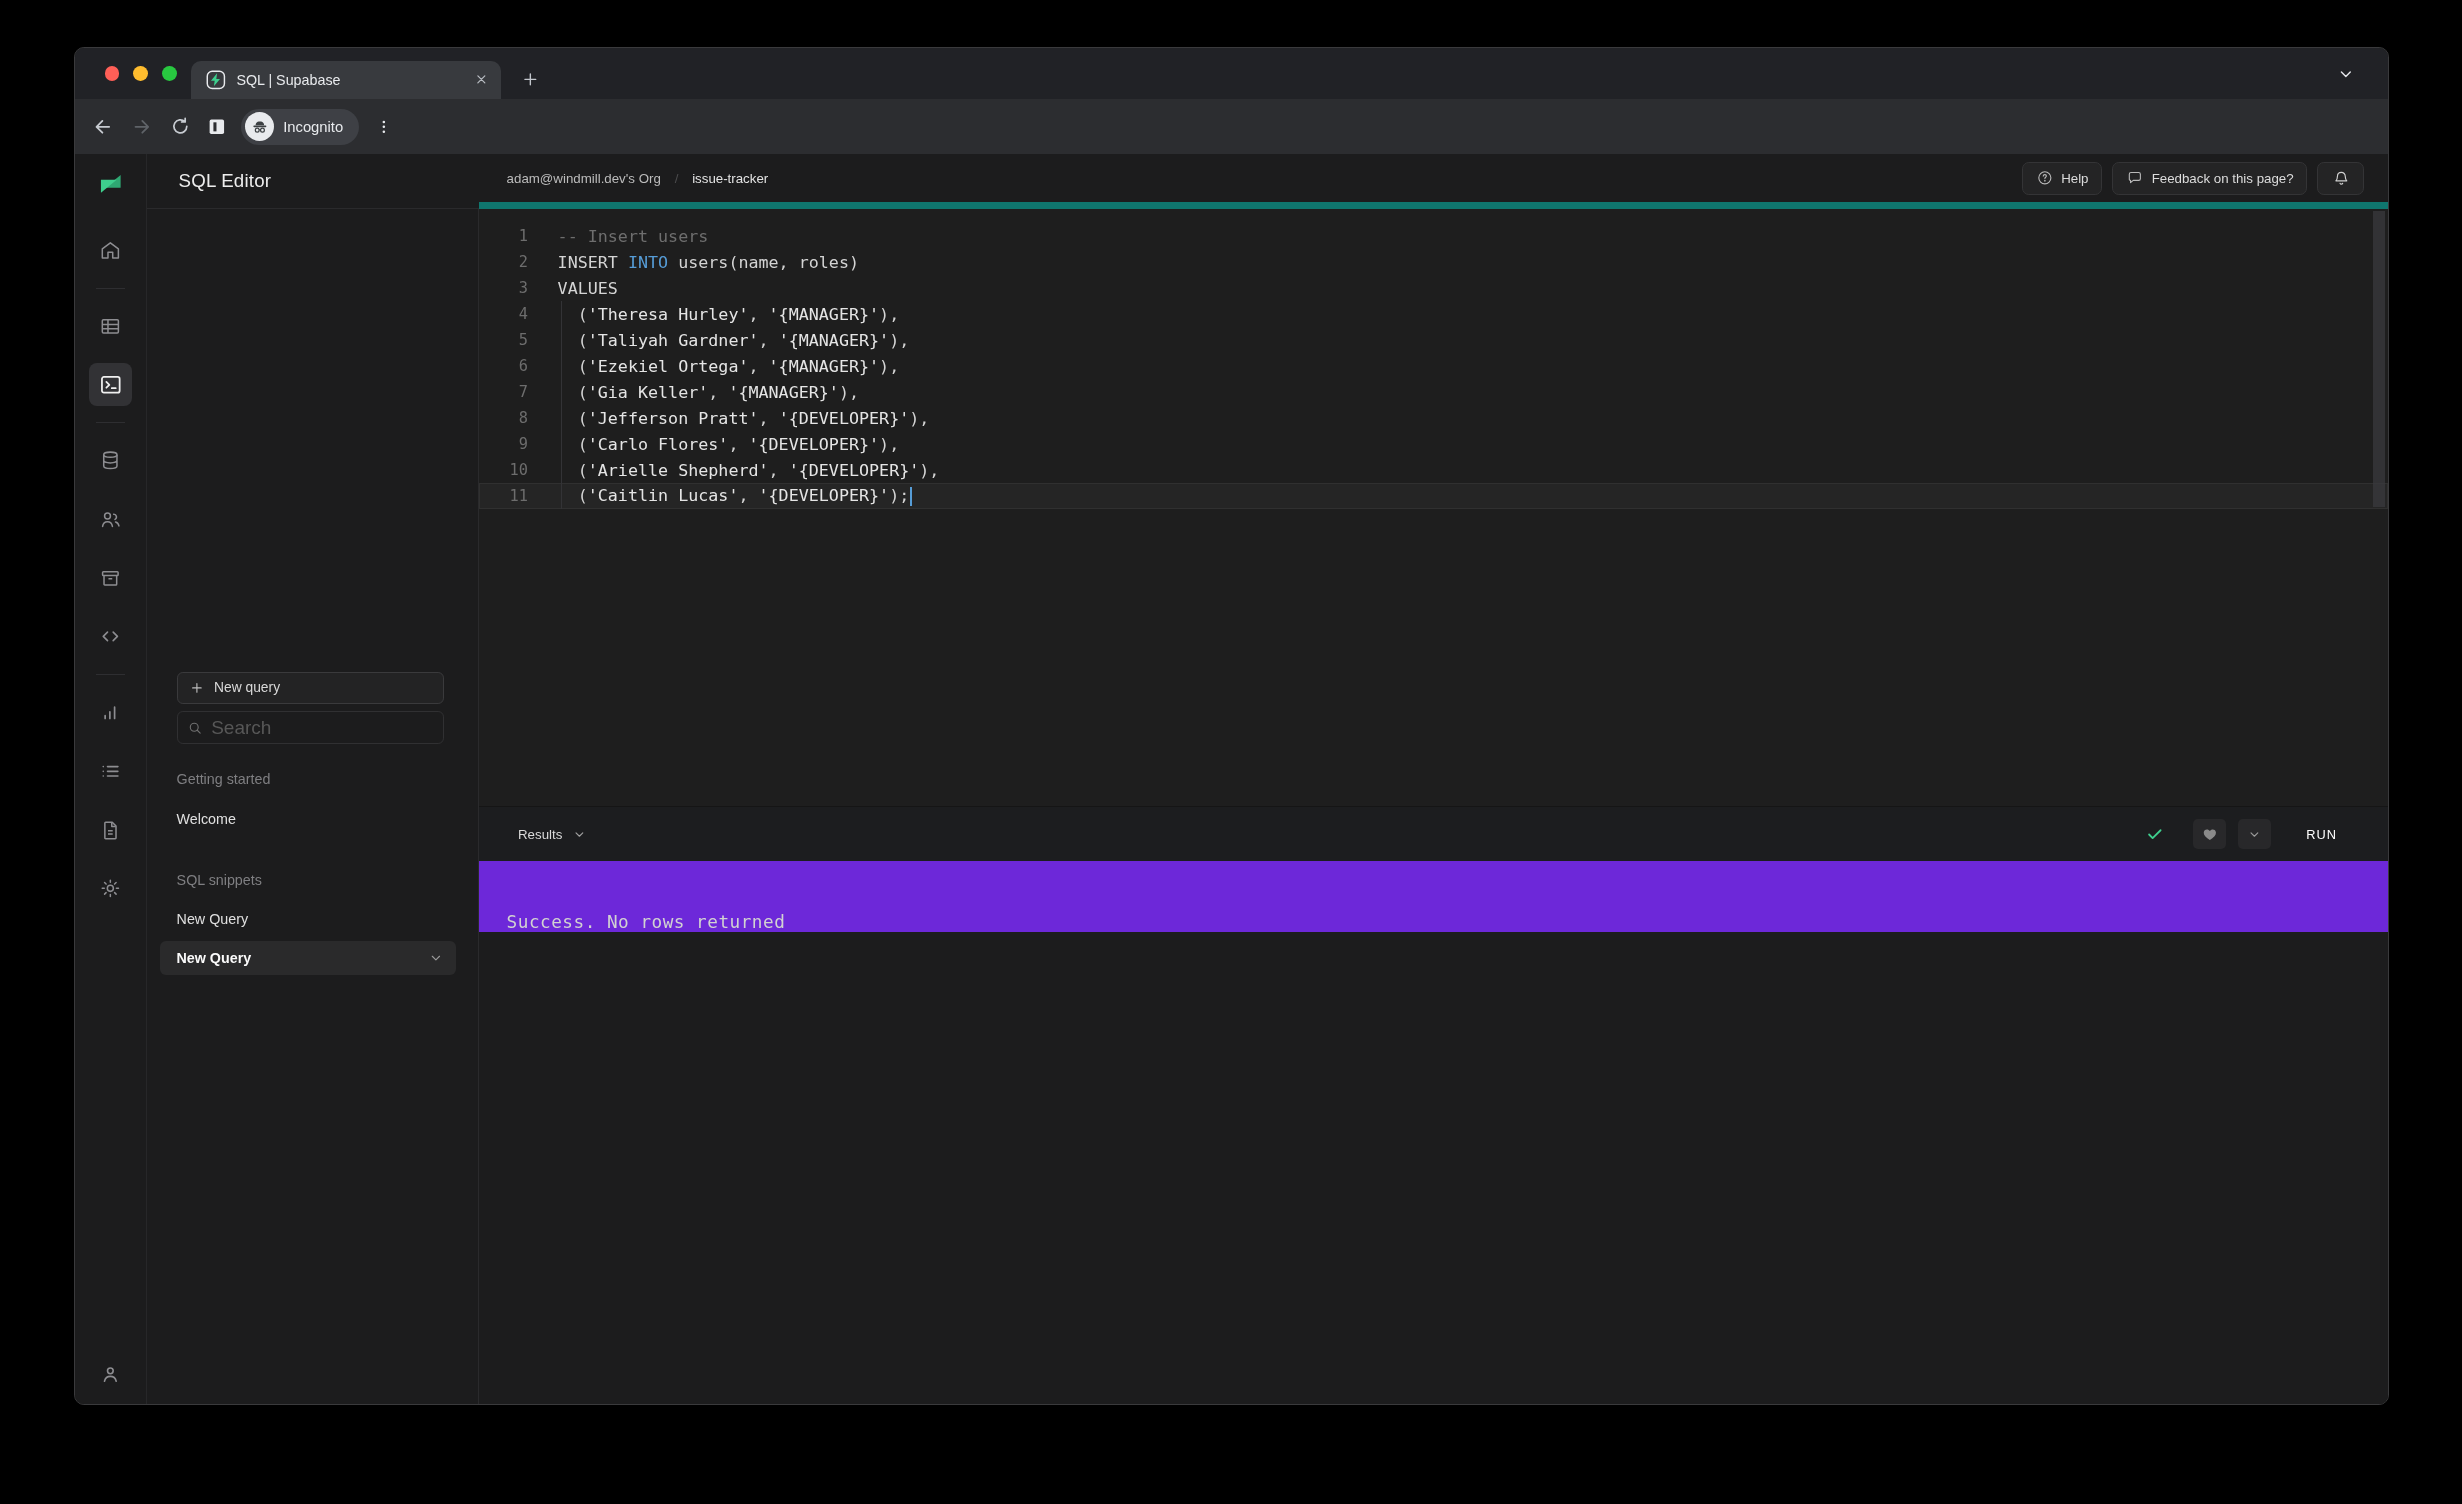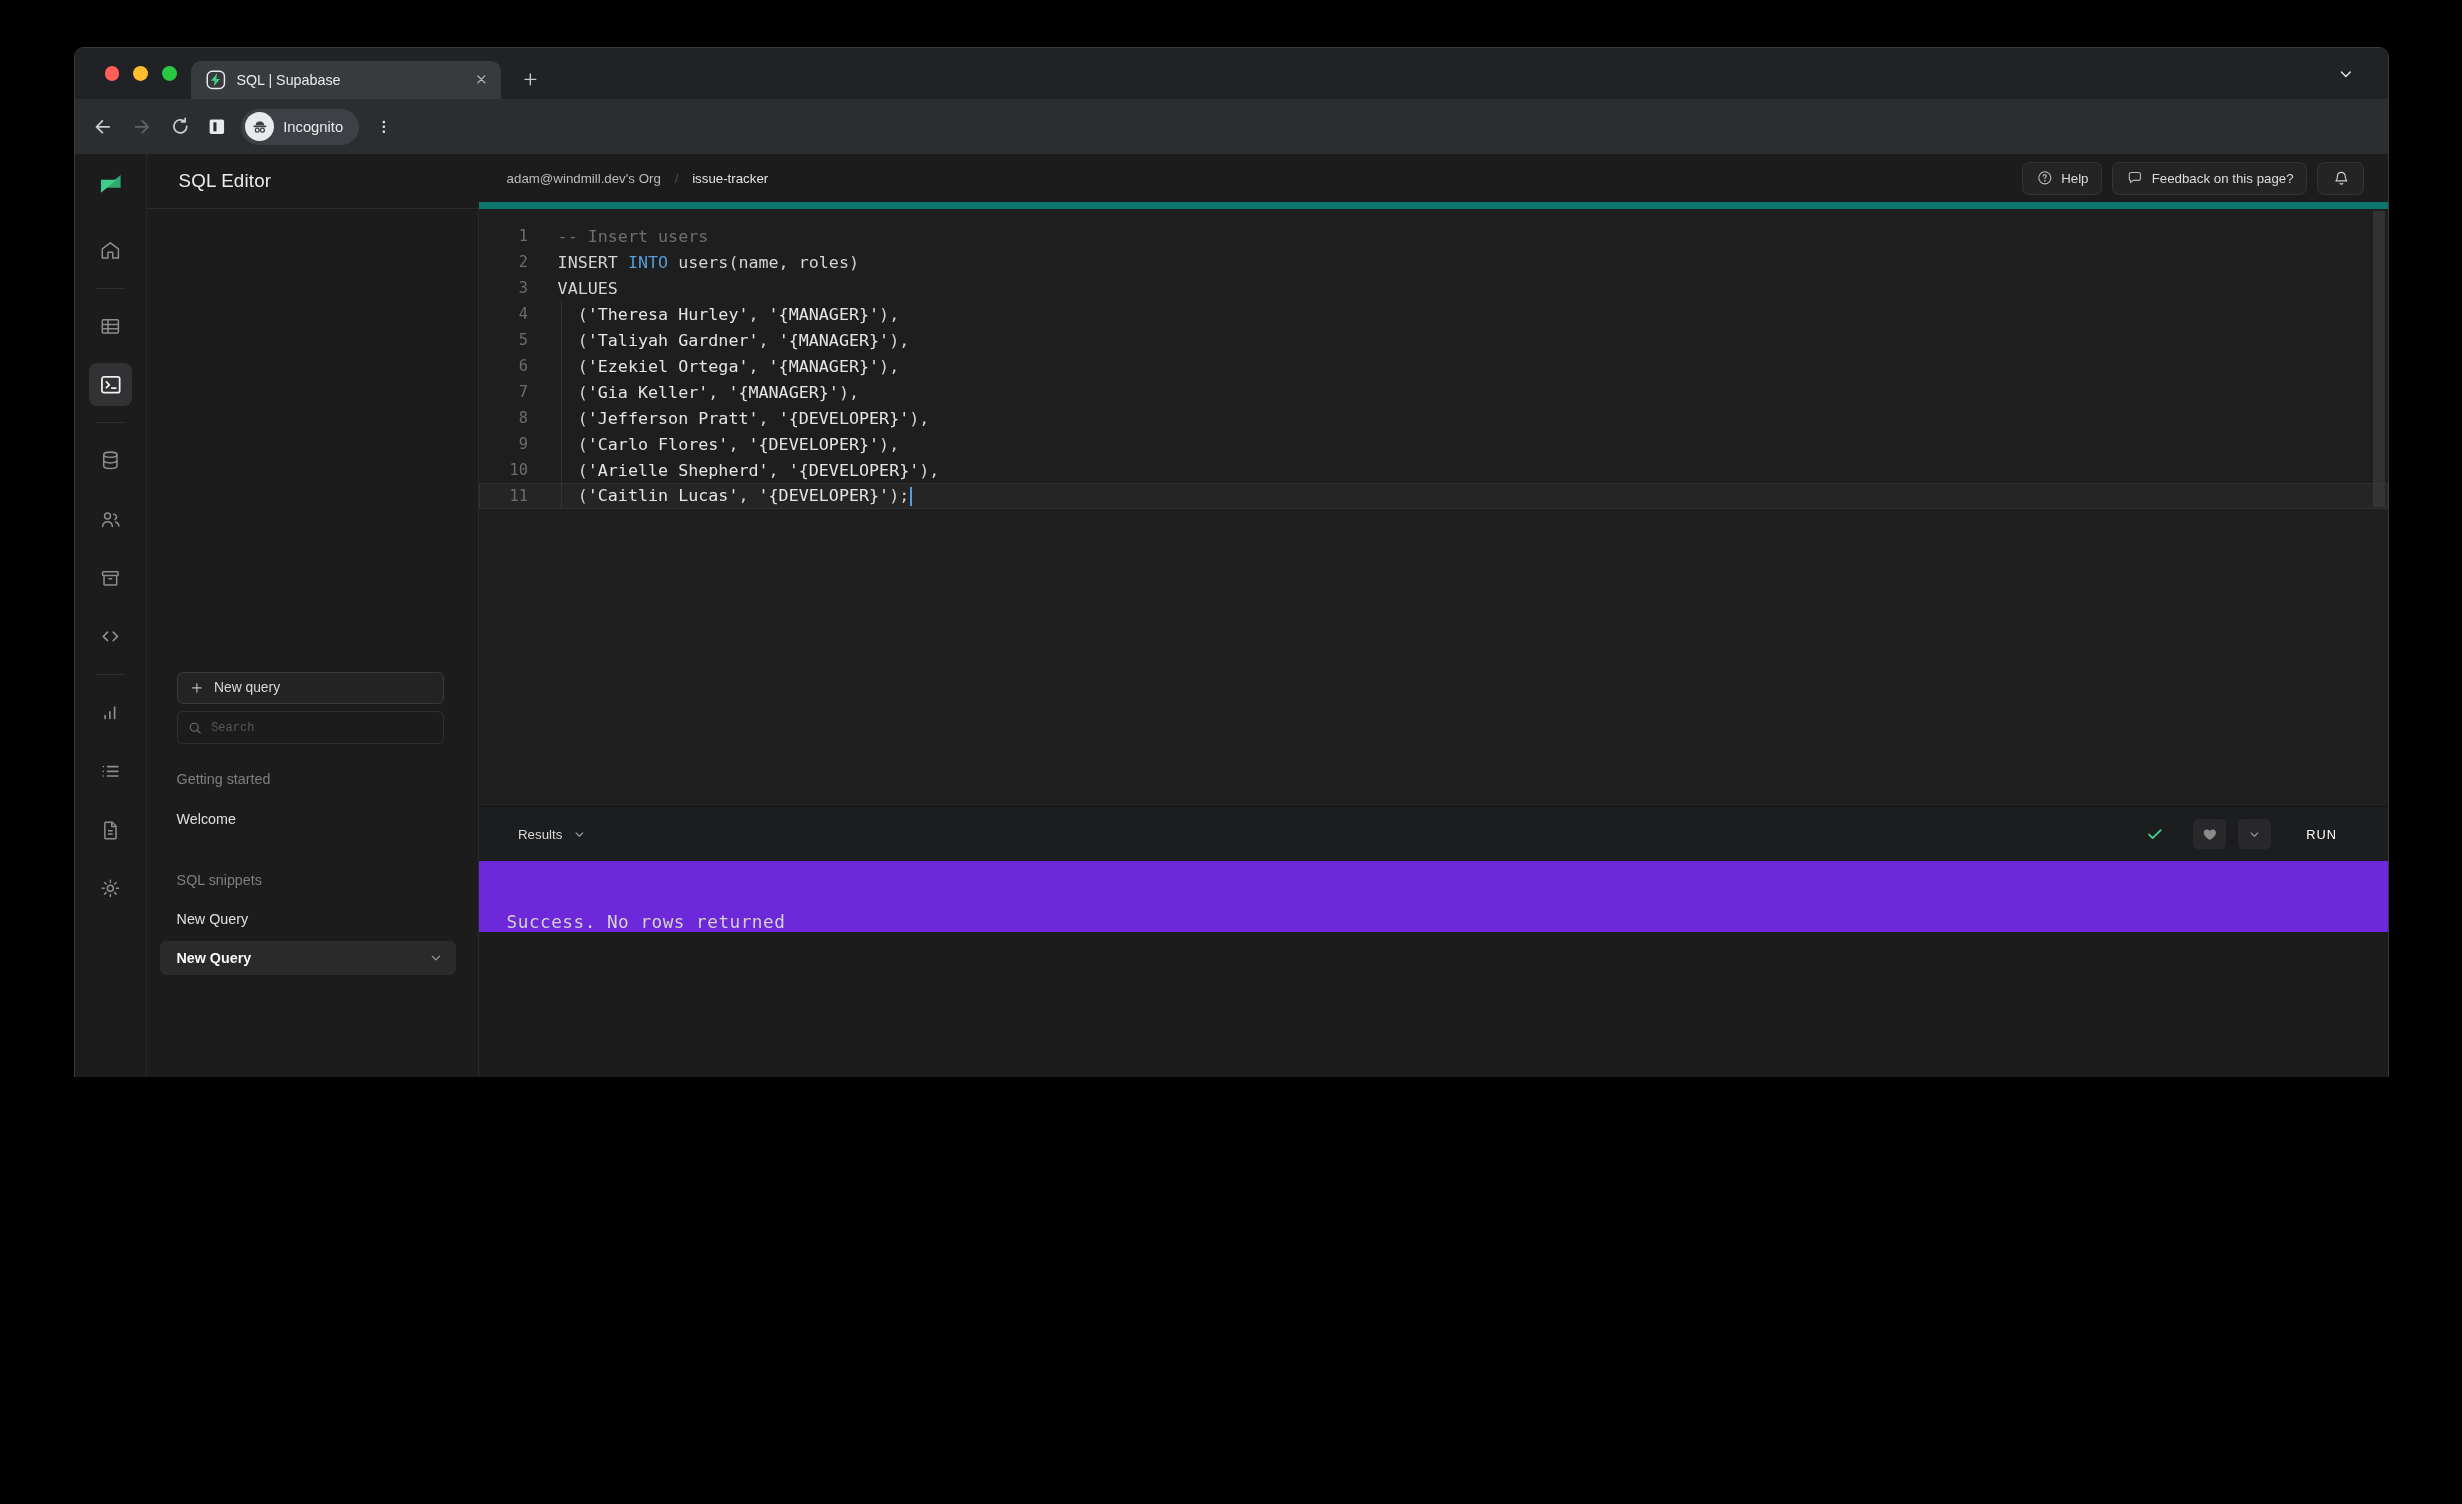--- a/index.html
+++ b/index.html
@@ -1,17 +1,17 @@
 <!DOCTYPE html>
 <html><head>
 <meta charset="utf-8">
 <style>
   * { margin:0; padding:0; box-sizing:border-box; }
   html,body { background:#000; }
-  .stage { position:relative; width:2463px; height:1077px; background:#000; overflow:hidden;
+  .stage { position:relative; width:2463px; height:1504px; background:#000; overflow:hidden;
            font-family:"Liberation Sans", sans-serif; }
   .window { position:absolute; left:74px; top:47px; width:2315px; height:1358px;
             border-radius:9.9px; overflow:hidden; background:#1e1e1e;
             border:1px solid #3a3a3c; display:flex; flex-direction:column; }
 
   
   .tabstrip { height:51px; background:#212226; position:relative; flex:none; }
   .traffic { position:absolute; left:29.6px; top:0; height:51px; display:flex; align-items:center; gap:13.8px; }
   .tl { width:14.8px; height:14.8px; border-radius:50%; }
   .tl.red{ background:#ff5f57; } .tl.yellow{ background:#febc2e; } .tl.green{ background:#28c840; }
@@ -50,22 +50,22 @@
   
   .panel { width:332px; flex:none; display:flex; flex-direction:column; }
   .panel-header { height:55px; flex:none; display:flex; align-items:center; padding-left:31.5px;
                   border-bottom:1px solid #2a2a2c; }
   .panel-title { color:#ededed; font-size:18.7px; letter-spacing:0.2px; }
   .panel-body { flex:1; border-right:1px solid #2a2a2c; padding-top:34px; display:flex; flex-direction:column;justify-content:center; }
   .nq-btn { margin:0 34px 0 29.6px; height:31.5px; background:#232324; border:1px solid #3a3a3c; border-radius:5.9px;
             display:flex; align-items:center; padding:0 11.8px; gap:8.9px; color:#d9d9d9; font-size:13.8px; }
   .search-box { margin:7.9px 34px 0 29.6px; height:33px; border:1px solid #303032; border-radius:5.9px;
                 display:flex; align-items:center; padding:0 9.9px; gap:7.9px; background:transparent; }
-  .search-box input { background:transparent; border:none; outline:none; color:#cfcfcf; font-size:12px; width:100%;
-                      font-family:Liberation Mono, monospace; }
+  .search-box input { background:transparent; border:none; outline:none; color:#cfcfcf; font-size:19px; width:100%;
+                      font-family:Liberation Sans, sans-serif; }
   .search-box input::placeholder { color:#575757; }
   .sec-label { color:#7f7f82; font-size:14.3px; margin:26.6px 0 0 29.6px; }
   .sec-item { color:#e0e0e0; font-size:14.3px; margin:23.6px 0 0 29.6px; }
   .sec-label.snippets { margin-top:45px; }
   .sec-item.sel-wrap { margin:13.8px 21.7px 0 12.8px; }
   .sel-pill { height:34px; background:#2a2a2b; border-radius:5.9px; display:flex; align-items:center;
               padding:0 12.8px 0 16.7px; }
   .sel-pill .lbl { color:#fafafa; font-weight:700; font-size:14.3px; flex:1; }
 
   

